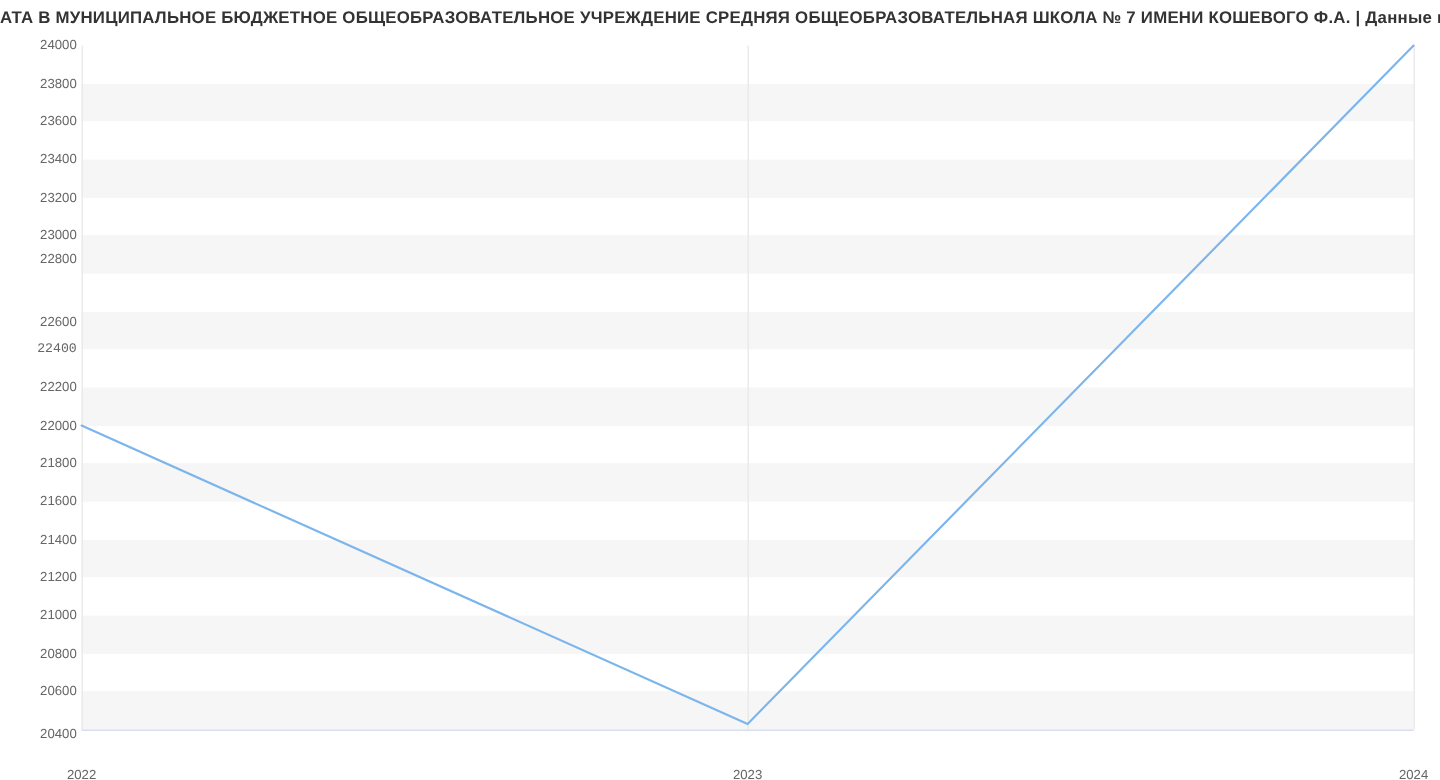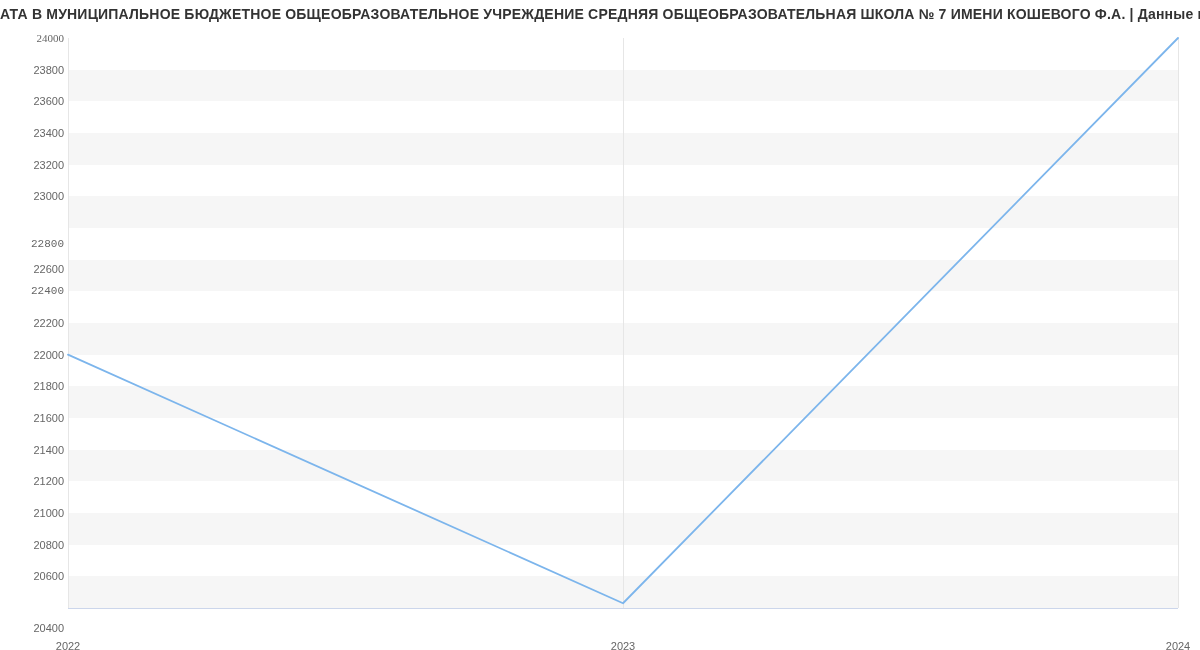--- a/index.html
+++ b/index.html
@@ -109,38 +109,38 @@
       <div class="grid-line-v" style="left: 555px;"></div>
       <div class="grid-line-v" style="left: 1110px;"></div>
       <svg class="line" id="svg-line" viewBox="0 0 1110 570" preserveAspectRatio="none">
       <path id="series-path" class="series-path" d="M0.00 316.67 L555.00 565.25 L1110.00 0.00"></path>
     </svg>
   </div>
 
   <div class="axis-line" style="left:68px; top:608px; width:1110px; height:1px;"></div>
 
   <div id="y-labels">
-      <div class="axis-label-y" style="top: 628px; text-align: right;">20400</div>
+      <div class="axis-label-y" style="top: 612px; text-align: right;">20400</div>
       <div class="axis-label-y" style="top: 576.333px;">20600</div>
       <div class="axis-label-y" style="top: 544.667px;">20800</div>
       <div class="axis-label-y" style="top: 513px;">21000</div>
       <div class="axis-label-y" style="top: 481.333px;">21200</div>
       <div class="axis-label-y" style="top: 449.667px;">21400</div>
       <div class="axis-label-y" style="top: 418px;">21600</div>
       <div class="axis-label-y" style="top: 386.333px;">21800</div>
       <div class="axis-label-y" style="top: 354.667px;">22000</div>
       <div class="axis-label-y" style="top: 323px;">22200</div>
       <div class="axis-label-y" style="top: 291.333px; font-family: Liberation Mono, monospace;">22400</div>
       <div class="axis-label-y" style="top: 269px;">22600</div>
-      <div class="axis-label-y" style="top: 244px; font-family: Liberation Mono, monospace;">22800</div>
+      <div class="axis-label-y" style="top: 216px;">22800</div>
       <div class="axis-label-y" style="top: 196.333px;">23000</div>
       <div class="axis-label-y" style="top: 164.667px;">23200</div>
       <div class="axis-label-y" style="top: 133px;">23400</div>
       <div class="axis-label-y" style="top: 101.333px; text-align: center;">23600</div>
       <div class="axis-label-y" style="top: 69.6667px;">23800</div>
-      <div class="axis-label-y" style="top: 38px; font-family: Liberation Serif, serif;">24000</div>
+      <div class="axis-label-y" style="top: 38px;">24000</div>
     </div>
   <div id="x-labels">
       <div class="axis-label-x" style="left: 68px;">2022</div>
       <div class="axis-label-x" style="left: 623px;">2023</div>
       <div class="axis-label-x" style="left: 1178px;">2024</div>
     </div>
 </div>
 
 </body></html>

